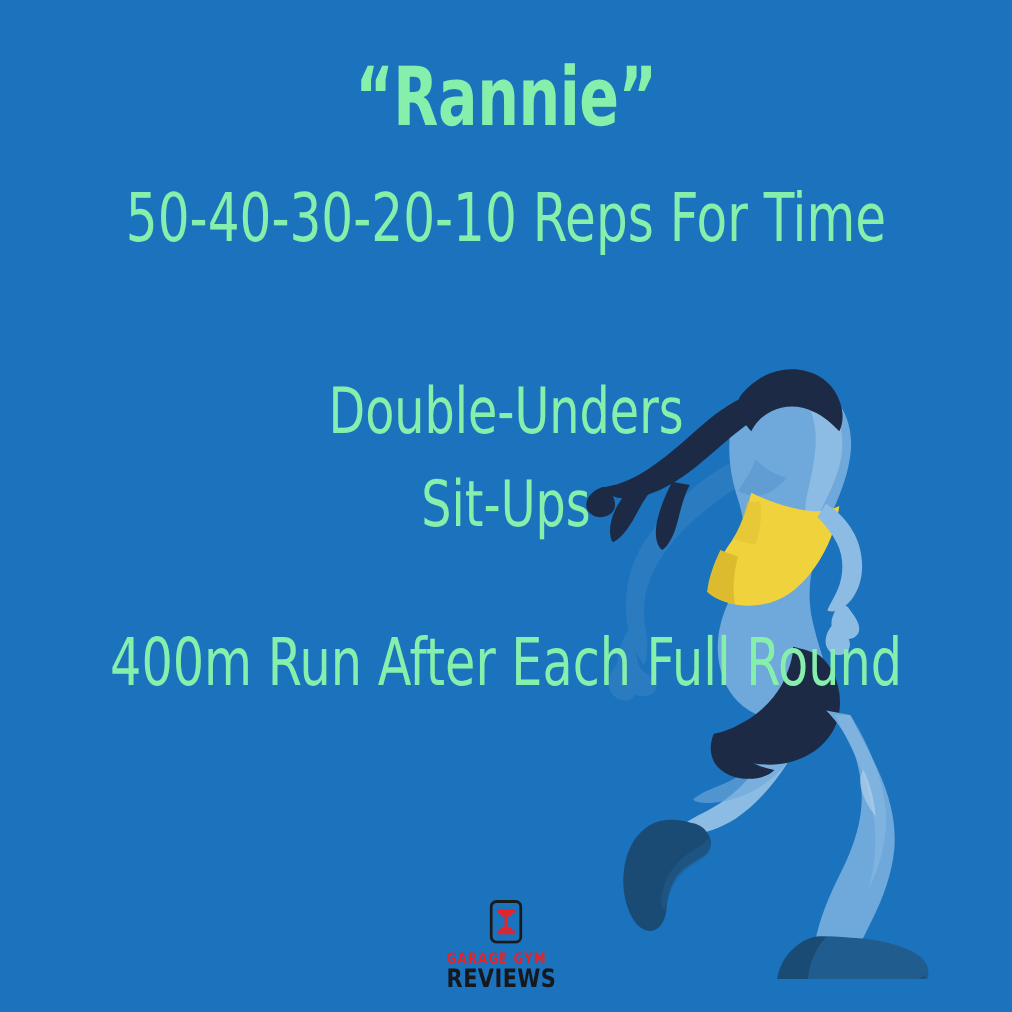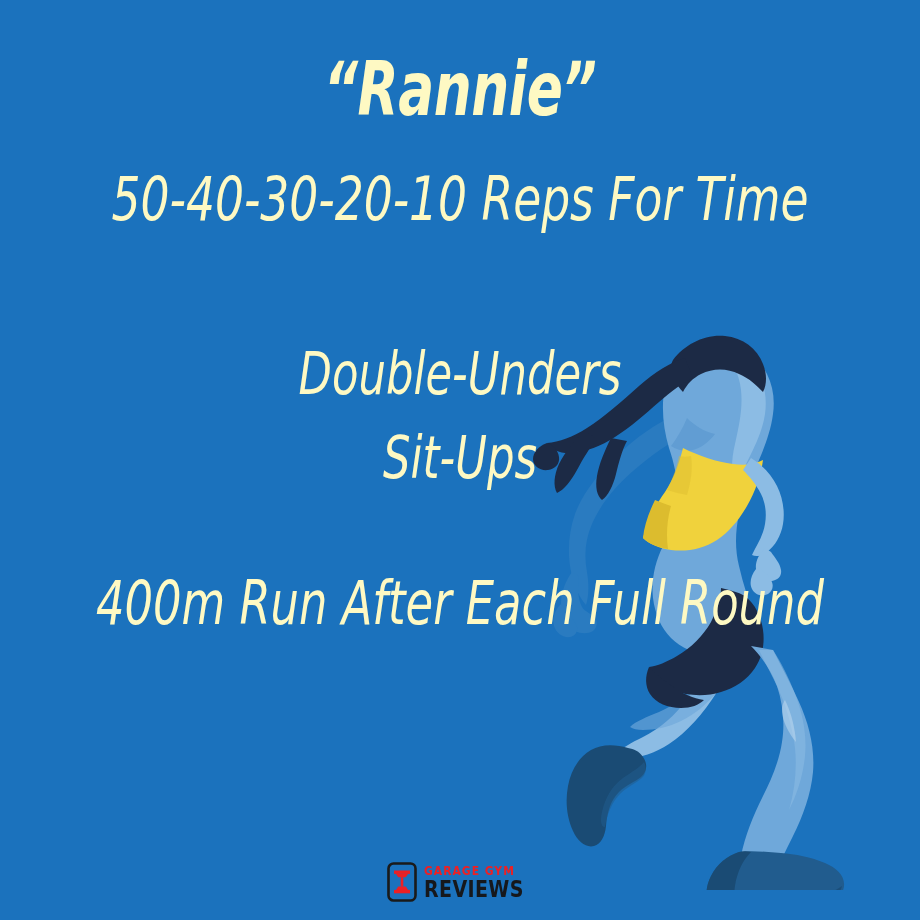--- a/index.html
+++ b/index.html
@@ -23,22 +23,21 @@
     width:465px; height:590px;
     pointer-events:none;
   }
   #runner-art svg { display:block; width:100%; height:100%; }
 
   
   #text-stack {
     position:absolute;
     left:0; top:0; width:920px;
     text-align:center;
-    color:#fef9c3;
-    font-style:italic;
+    color:#86efac;
   }
 
   .workout-title {
     font-family:"DejaVu Sans Condensed","Liberation Sans Narrow","Liberation Sans", sans-serif;
     font-weight:bold;
     font-size:74px;
     line-height:1;
     letter-spacing:-0.5px;
     transform:scaleX(0.80);
     transform-origin:center top;
@@ -86,20 +85,21 @@
 
   
   #brand-logo {
     position:absolute;
     left:0; bottom:18px;
     width:920px;
     display:flex;
     align-items:center;
     justify-content:center;
     gap:7px;
+    flex-direction:column;
   }
   #brand-mark { width:30px; height:40px; display:block; flex:0 0 auto; }
   #brand-wordmark { display:flex; flex-direction:column; align-items:flex-start; line-height:1; }
   .brand-top {
     font-family:"DejaVu Sans Condensed","Liberation Sans Narrow","Liberation Sans", sans-serif;
     font-weight:bold;
     font-size:13px;
     letter-spacing:1.1px;
     transform:scaleX(0.92);
     transform-origin:left center;

